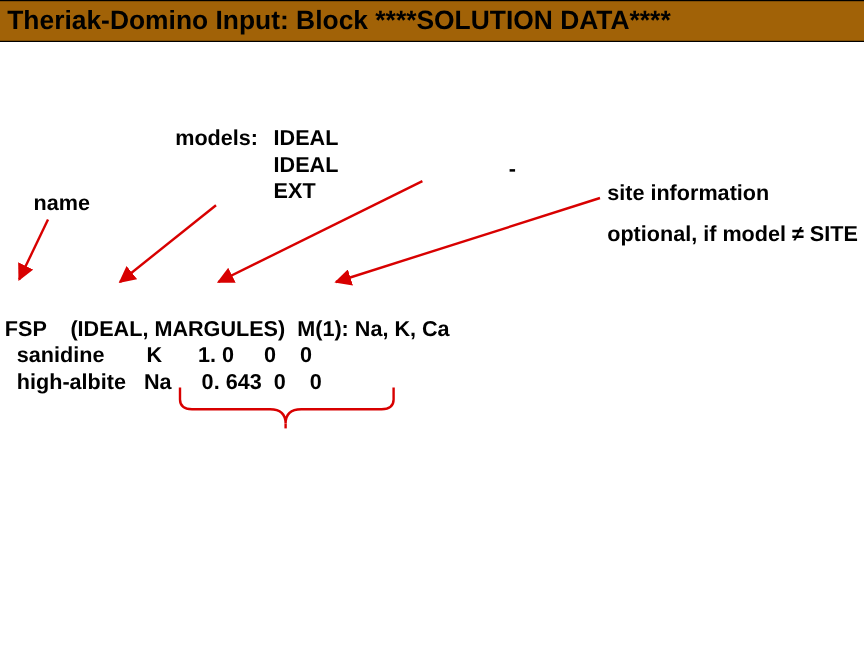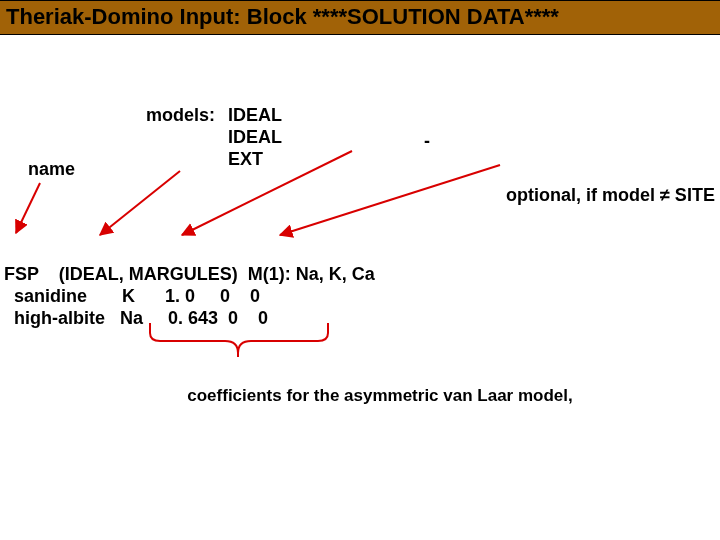--- a/index.html
+++ b/index.html
@@ -62,28 +62,29 @@
 
   <div class="label bold" style="left:146px; top:70px;">models:</div>
   <div class="label bold" style="left:228px; top:70px;">IDEAL</div>
   <div class="label bold" style="left:228px; top:92px;">IDEAL</div>
   <div class="label bold" style="left:228px; top:114px;">EXT</div>
 
   <div class="label bold" style="left:424px; top:96px;">-</div>
 
   <div class="label bold" style="left:28px; top:124px;">name</div>
 
+  <div class="label bold" style="left:506px; top:116px;">site information</div>
   <div class="label bold" style="left:506px; top:138px;margin-top:12px;">optional, if model ≠ SITE</div>
 
   <div class="label bold mono" style="left:4px; top:196px;">FSP    (IDEAL, MARGULES)  M(1): Na, K, Ca</div>
   <div class="label bold mono" style="left:4px; top:218px;">  sanidine       K      1. 0     0    0</div>
   <div class="label bold mono" style="left:4px; top:240px;">  high-albite   Na     0. 643  0    0</div>
 
   <div class="caption" style="left:100px; top:350px;">
-    <span>coefficients for the asymmetric van Laar model,</span><br>
+    <br>
   </div>
 
   <svg class="arrows" viewBox="0 0 720 506">
     <defs>
       <marker id="arr" viewBox="0 0 10 10" refX="9" refY="5" markerWidth="7" markerHeight="7" orient="auto-start-reverse">
         <path d="M 0 0 L 10 5 L 0 10 z" fill="#d80000"></path>
       </marker>
     </defs>
 
     <line x1="40" y1="148" x2="16" y2="198" stroke="#d80000" stroke-width="2" marker-end="url(#arr)"></line>

